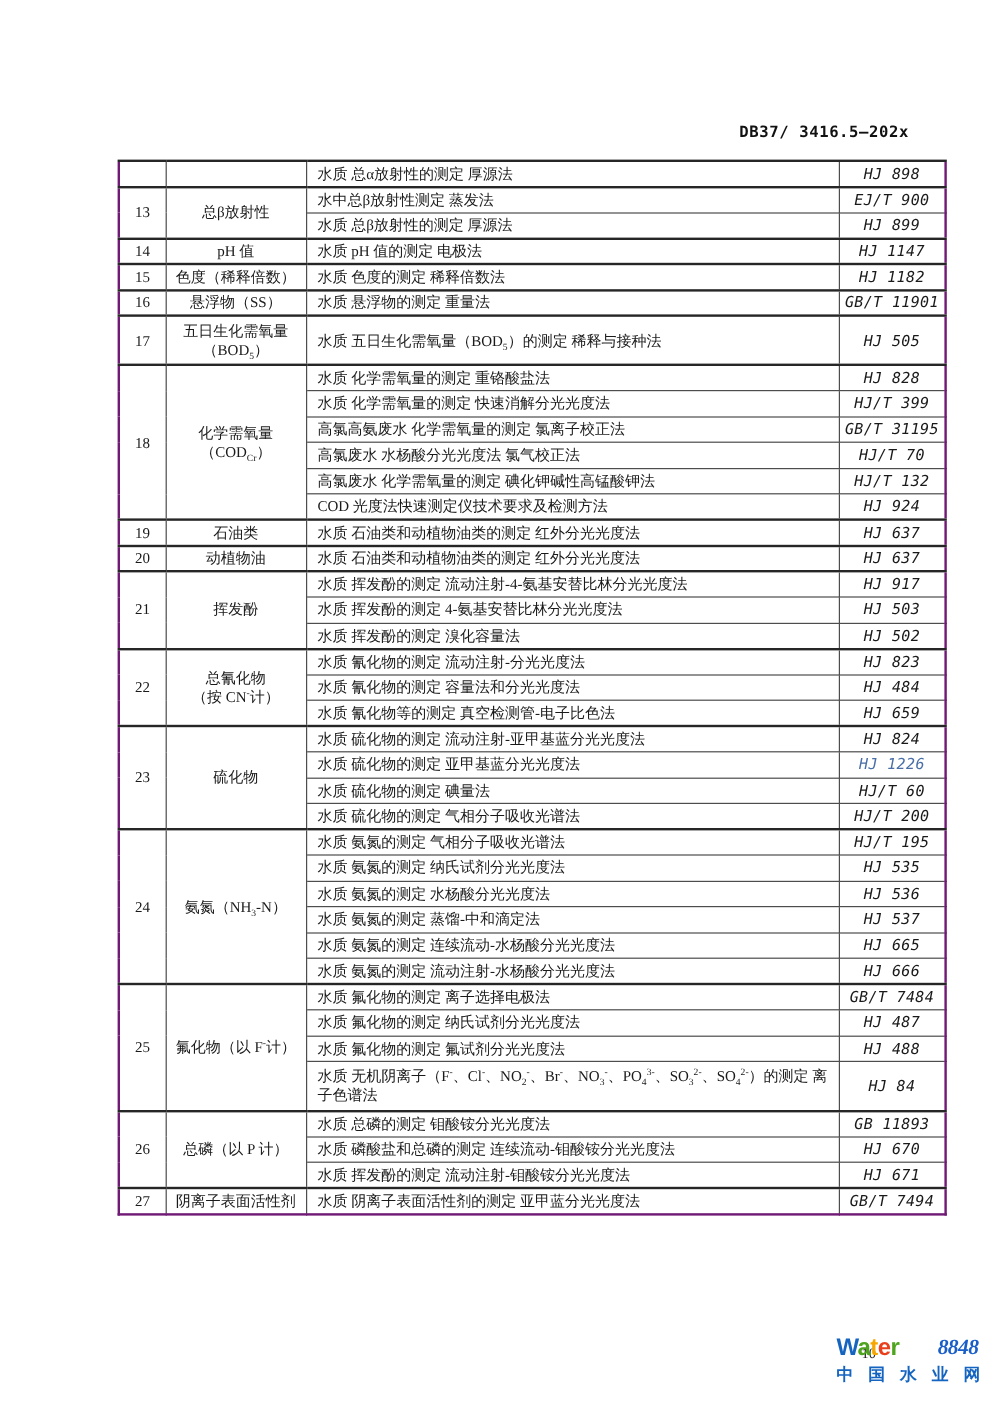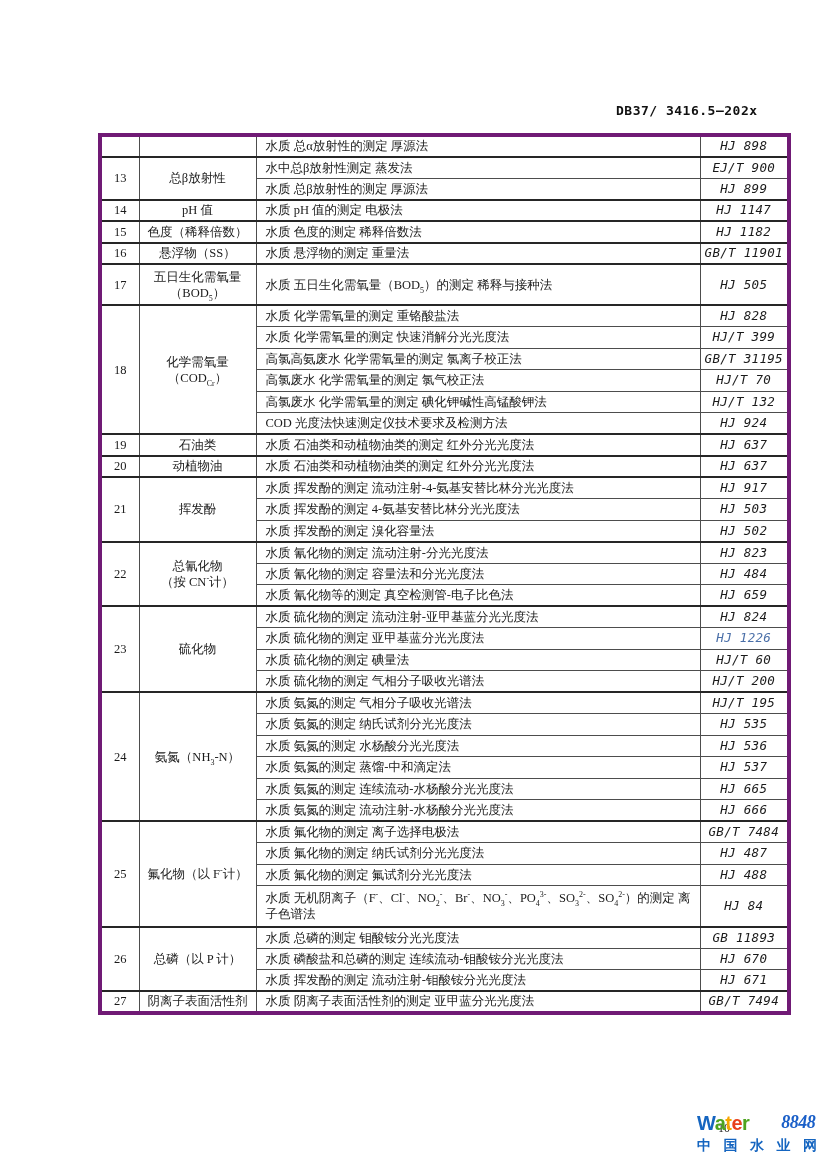--- a/index.html
+++ b/index.html
@@ -11,21 +11,21 @@
   }
   .doc-number {
     position:absolute; left:616px; top:103px;
     font-family:"DejaVu Sans Mono","Liberation Mono",monospace;
     font-size:13px; font-weight:bold; color:#111; letter-spacing:0.5px;
     white-space:nowrap;
   }
   .table-wrap { position:absolute; left:98px; top:133px; width:689px; }
   table.methods {
     border-collapse:collapse; table-layout:fixed; width:689px;
-    border:4px solid #701a75;
+    border:2px solid #701a75;
   }
   table.methods td {
     border:1px solid #4d4d4d;
     font-size:12.5px; line-height:16px;
     vertical-align:middle;
     overflow:hidden;
   }
   tr { height:21.5px; }
   tr.tall { height:41px; }
   tr.gstart td { border-top:2px solid #262626; }
@@ -124,21 +124,21 @@
           </tr>
           <tr>
             <td class="method">水质 化学需氧量的测定 快速消解分光光度法</td>
             <td class="std">HJ/T 399</td>
           </tr>
           <tr>
             <td class="method">高氯高氨废水 化学需氧量的测定 氯离子校正法</td>
             <td class="std">GB/T 31195</td>
           </tr>
           <tr>
-            <td class="method">高氯废水 化学需氧量的测定 氯气校正法</td>
+            <td class="method">高氯废水 水杨酸分光光度法 氯气校正法</td>
             <td class="std">HJ/T 70</td>
           </tr>
           <tr>
             <td class="method">高氯废水 化学需氧量的测定 碘化钾碱性高锰酸钾法</td>
             <td class="std">HJ/T 132</td>
           </tr>
           <tr>
             <td class="method">COD 光度法快速测定仪技术要求及检测方法</td>
             <td class="std">HJ 924</td>
           </tr>

